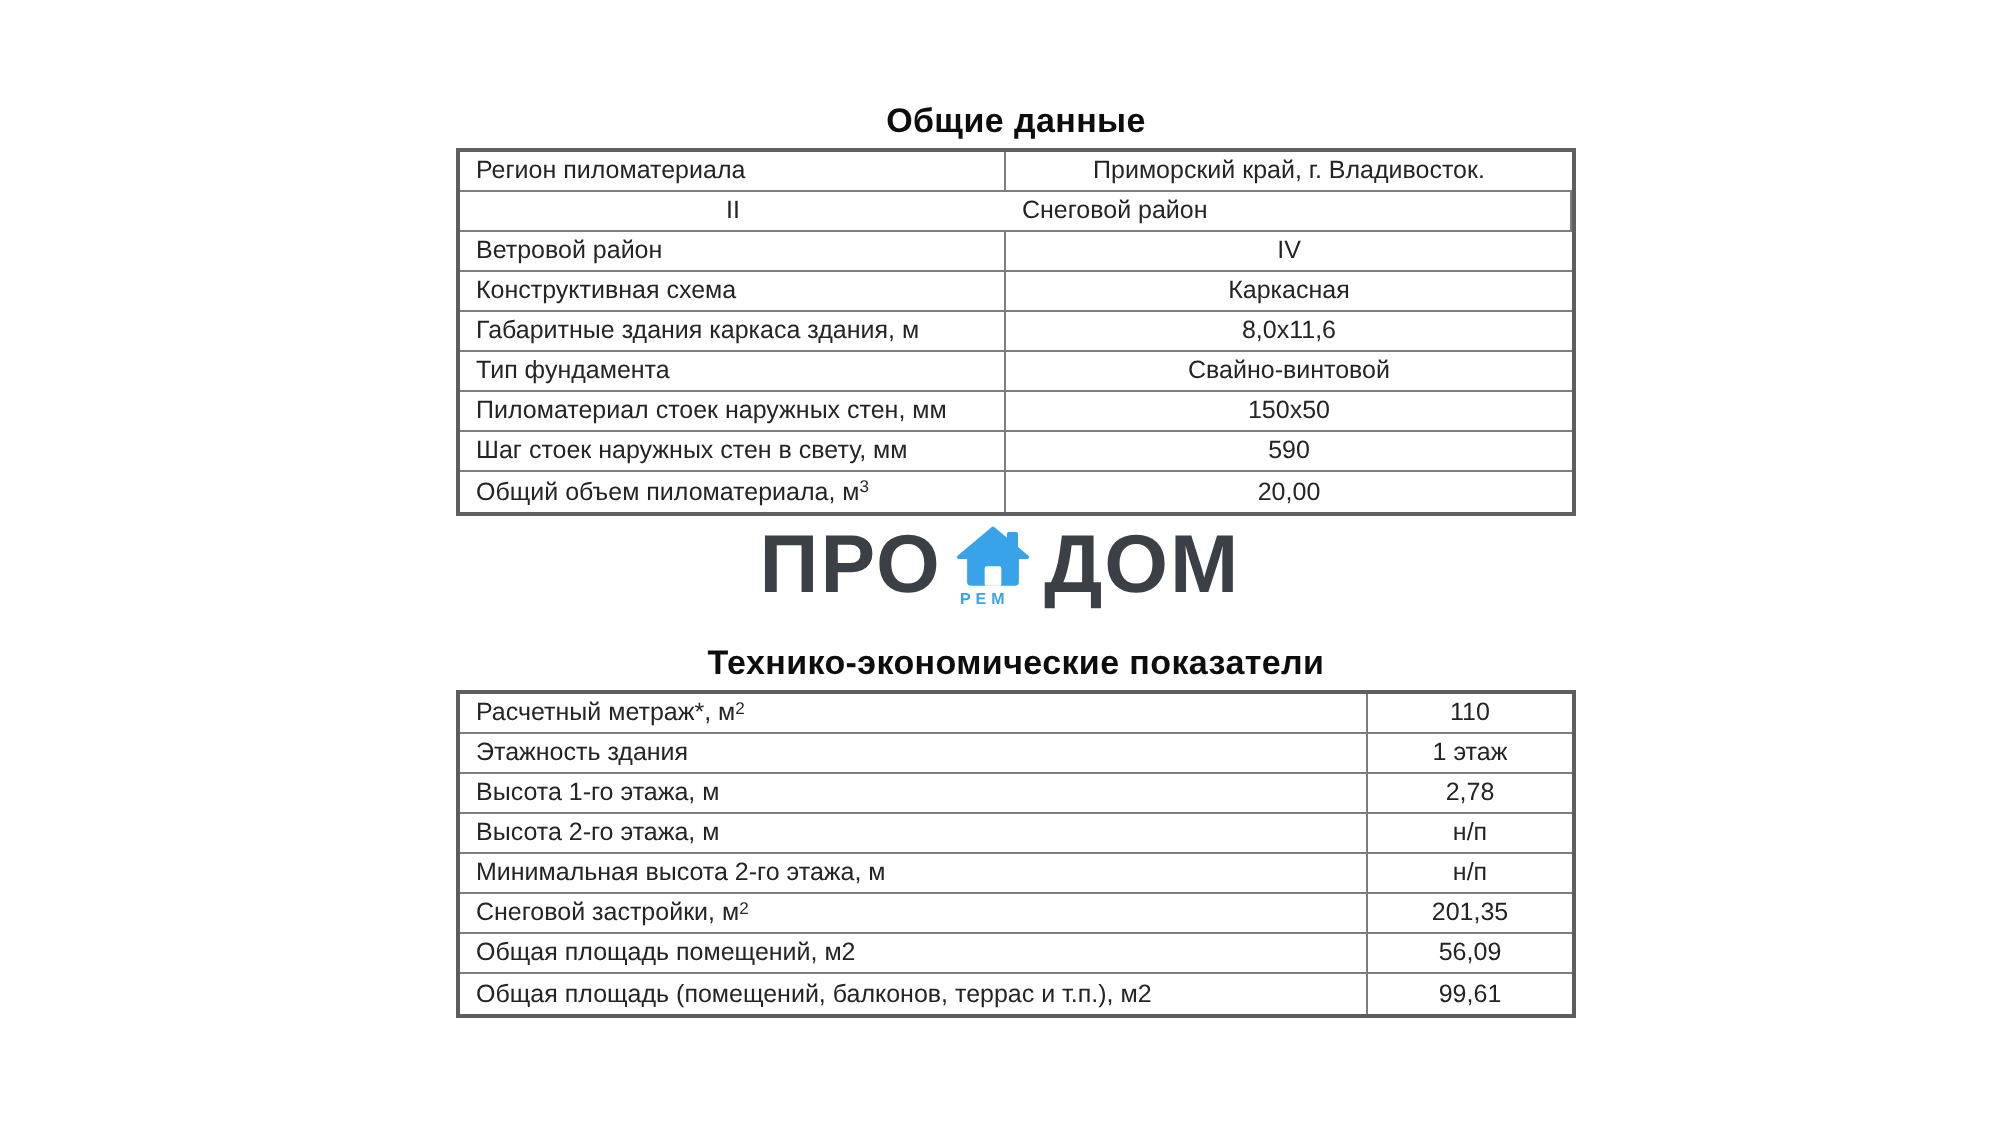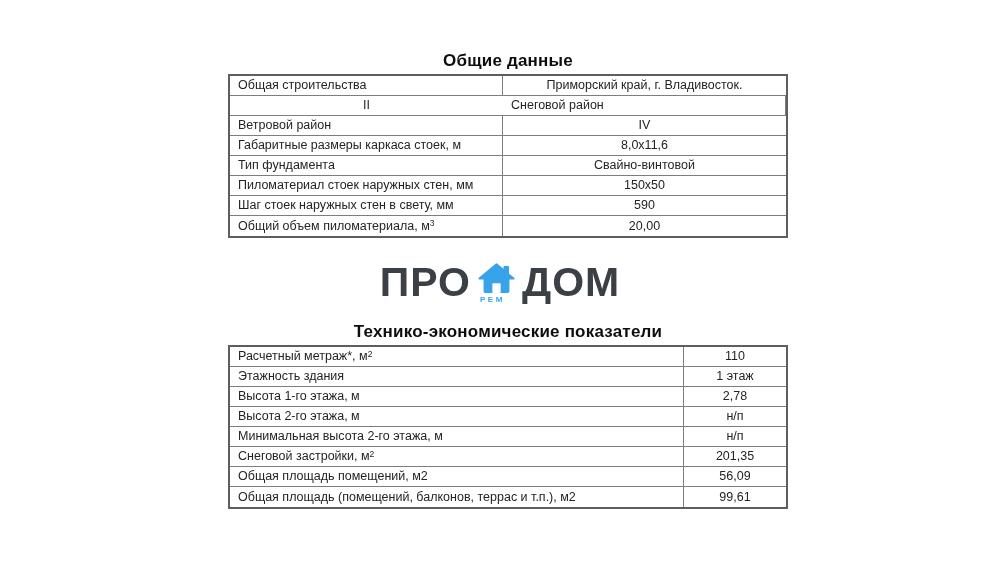--- a/index.html
+++ b/index.html
@@ -56,21 +56,21 @@
 <body>
 
 <div class="sheet">
 
   <div class="tbl-title title-1">Общие данные</div>
 
   <div class="dtable table-1">
 
       <div class="drow">
         <div class="cell label">
-          <span>Общая строительства</span>
+          <span>Регион пиломатериала</span>
         </div>
         <div class="cell value">
           <span>Приморский край, г. Владивосток.</span>
         </div>
       </div>
 
       <div class="drow">
         <div class="cell value">
           <span>II</span>
         </div>
@@ -81,24 +81,32 @@
 
       <div class="drow">
         <div class="cell label">
           <span>Ветровой район</span>
         </div>
         <div class="cell value">
           <span>IV</span>
         </div>
       </div>
 
-
-      <div class="drow">
-        <div class="cell label">
-          <span>Габаритные размеры каркаса стоек, м</span>
+      <div class="drow">
+        <div class="cell label">
+          <span>Конструктивная схема</span>
+        </div>
+        <div class="cell value">
+          <span>Каркасная</span>
+        </div>
+      </div>
+
+      <div class="drow">
+        <div class="cell label">
+          <span>Габаритные здания каркаса здания, м</span>
         </div>
         <div class="cell value">
           <span>8,0х11,6</span>
         </div>
       </div>
 
       <div class="drow">
         <div class="cell label">
           <span>Тип фундамента</span>
         </div>

